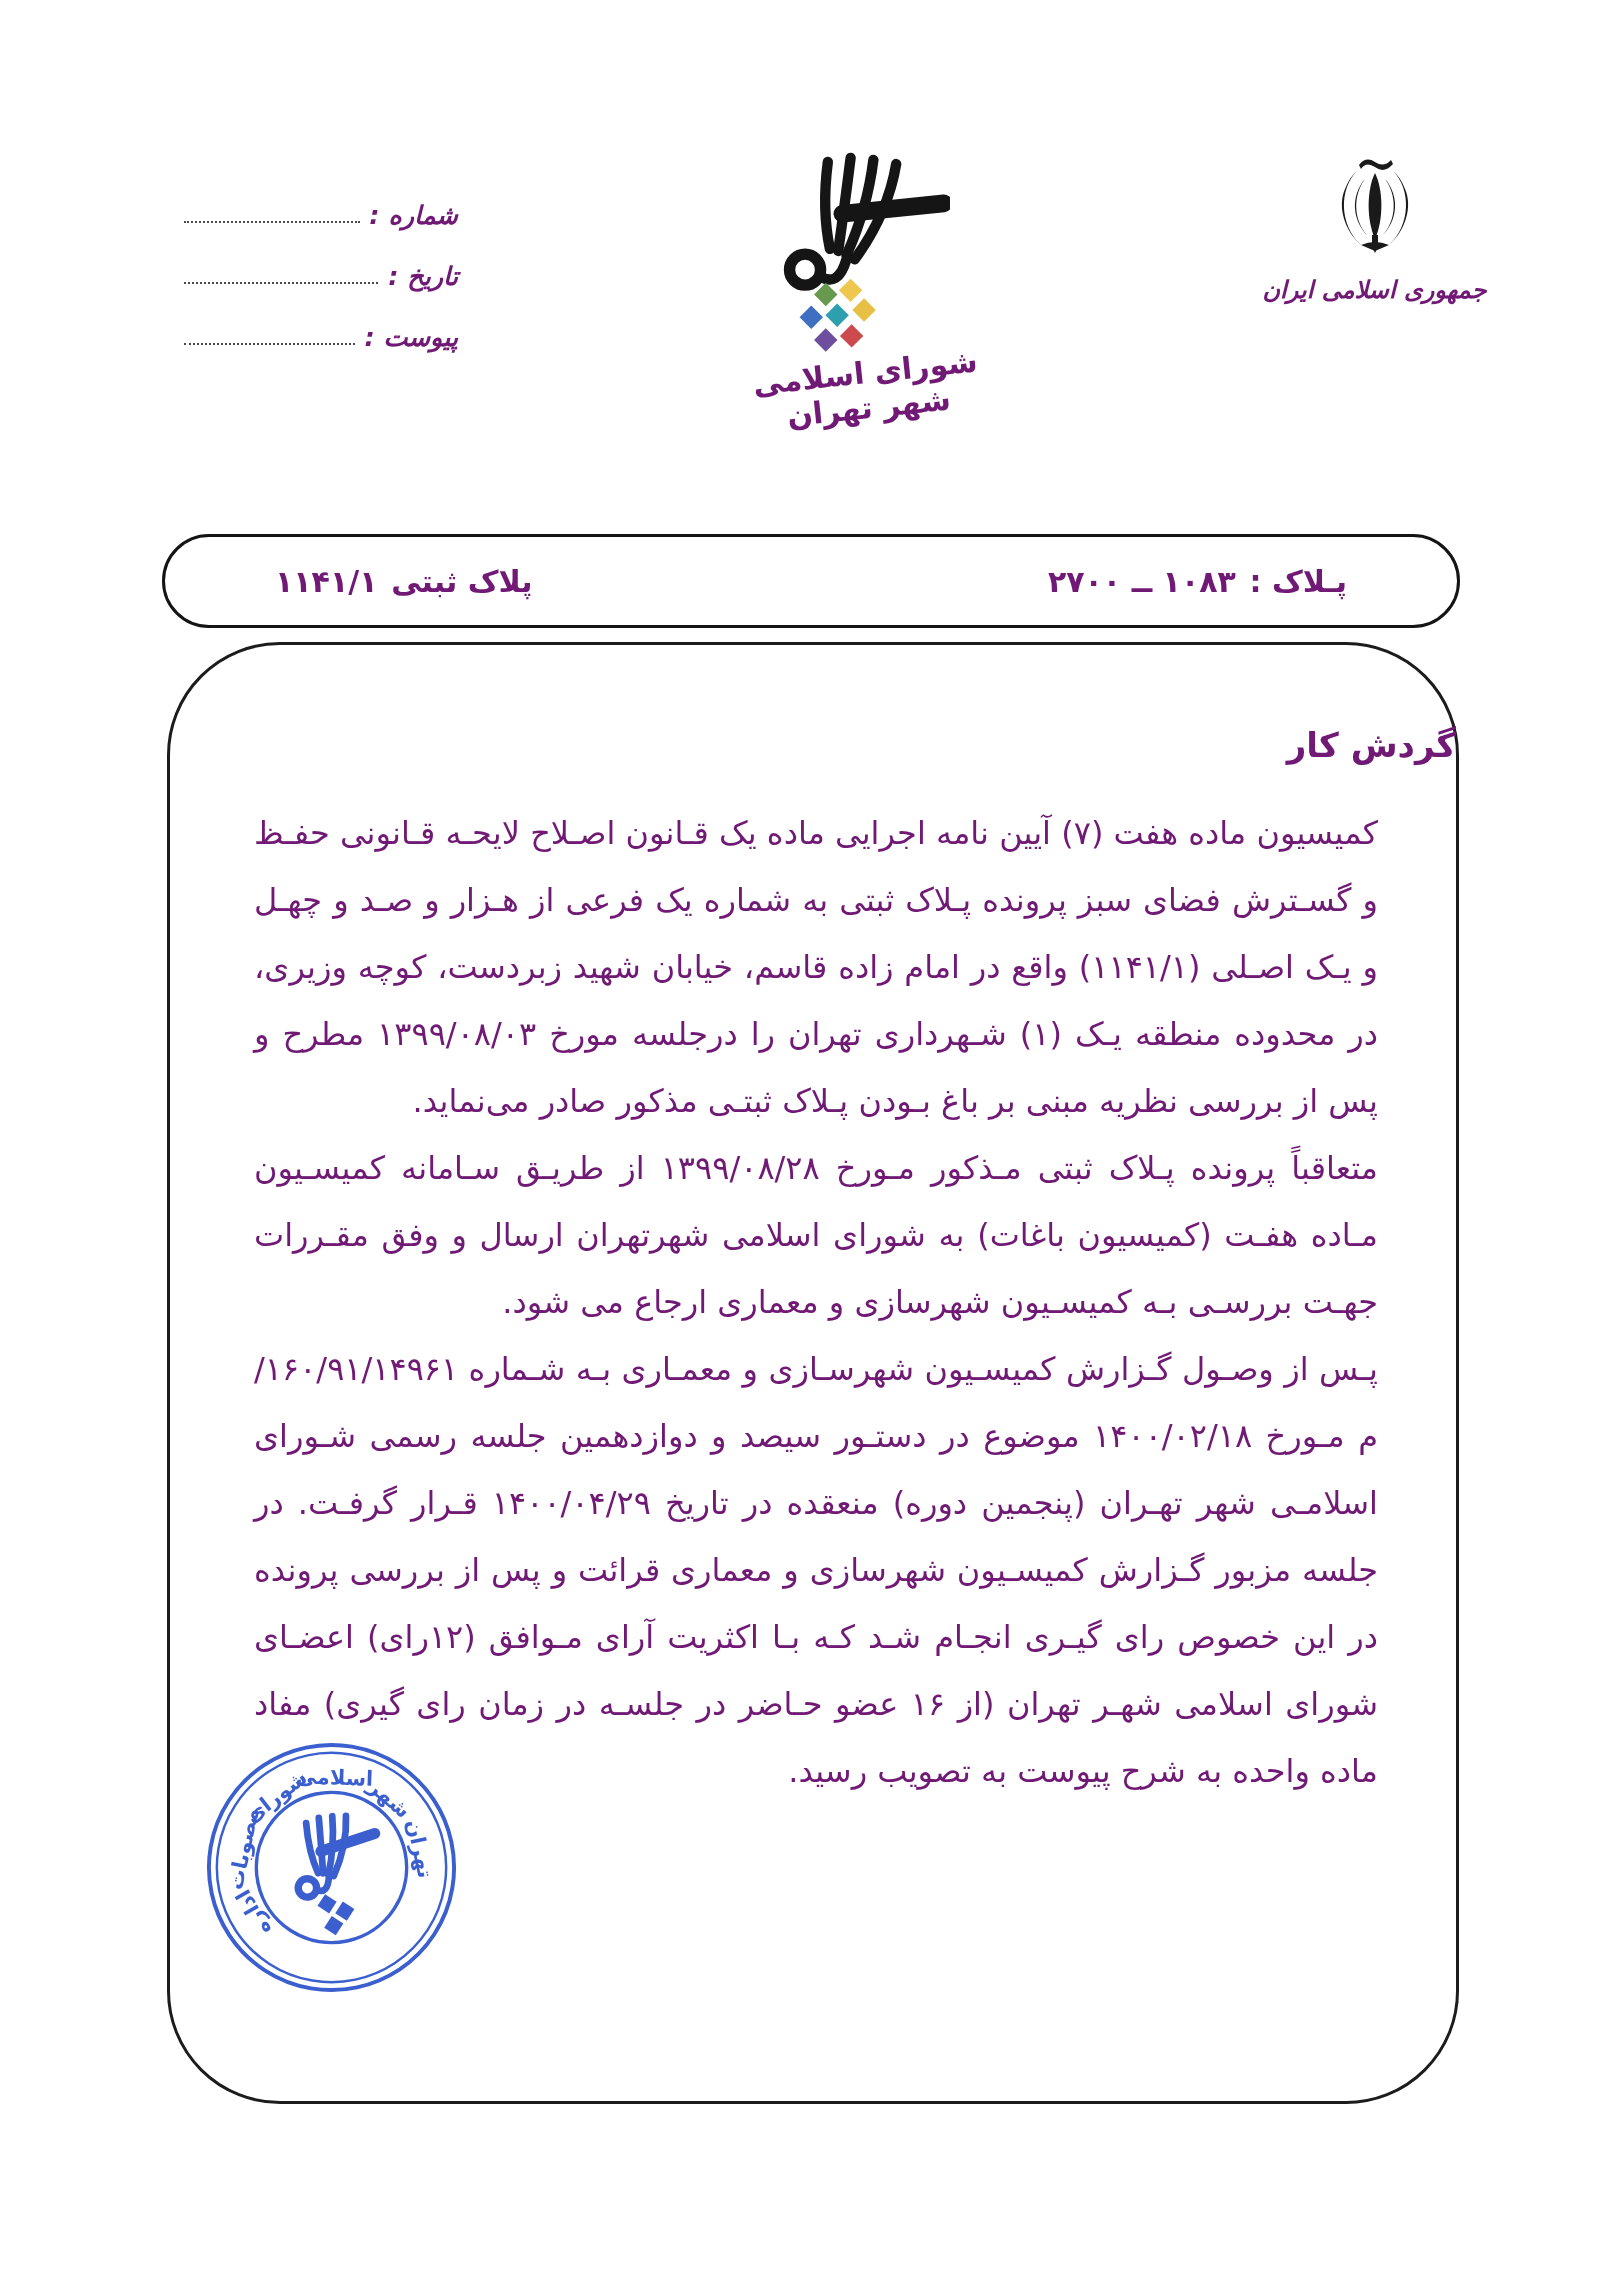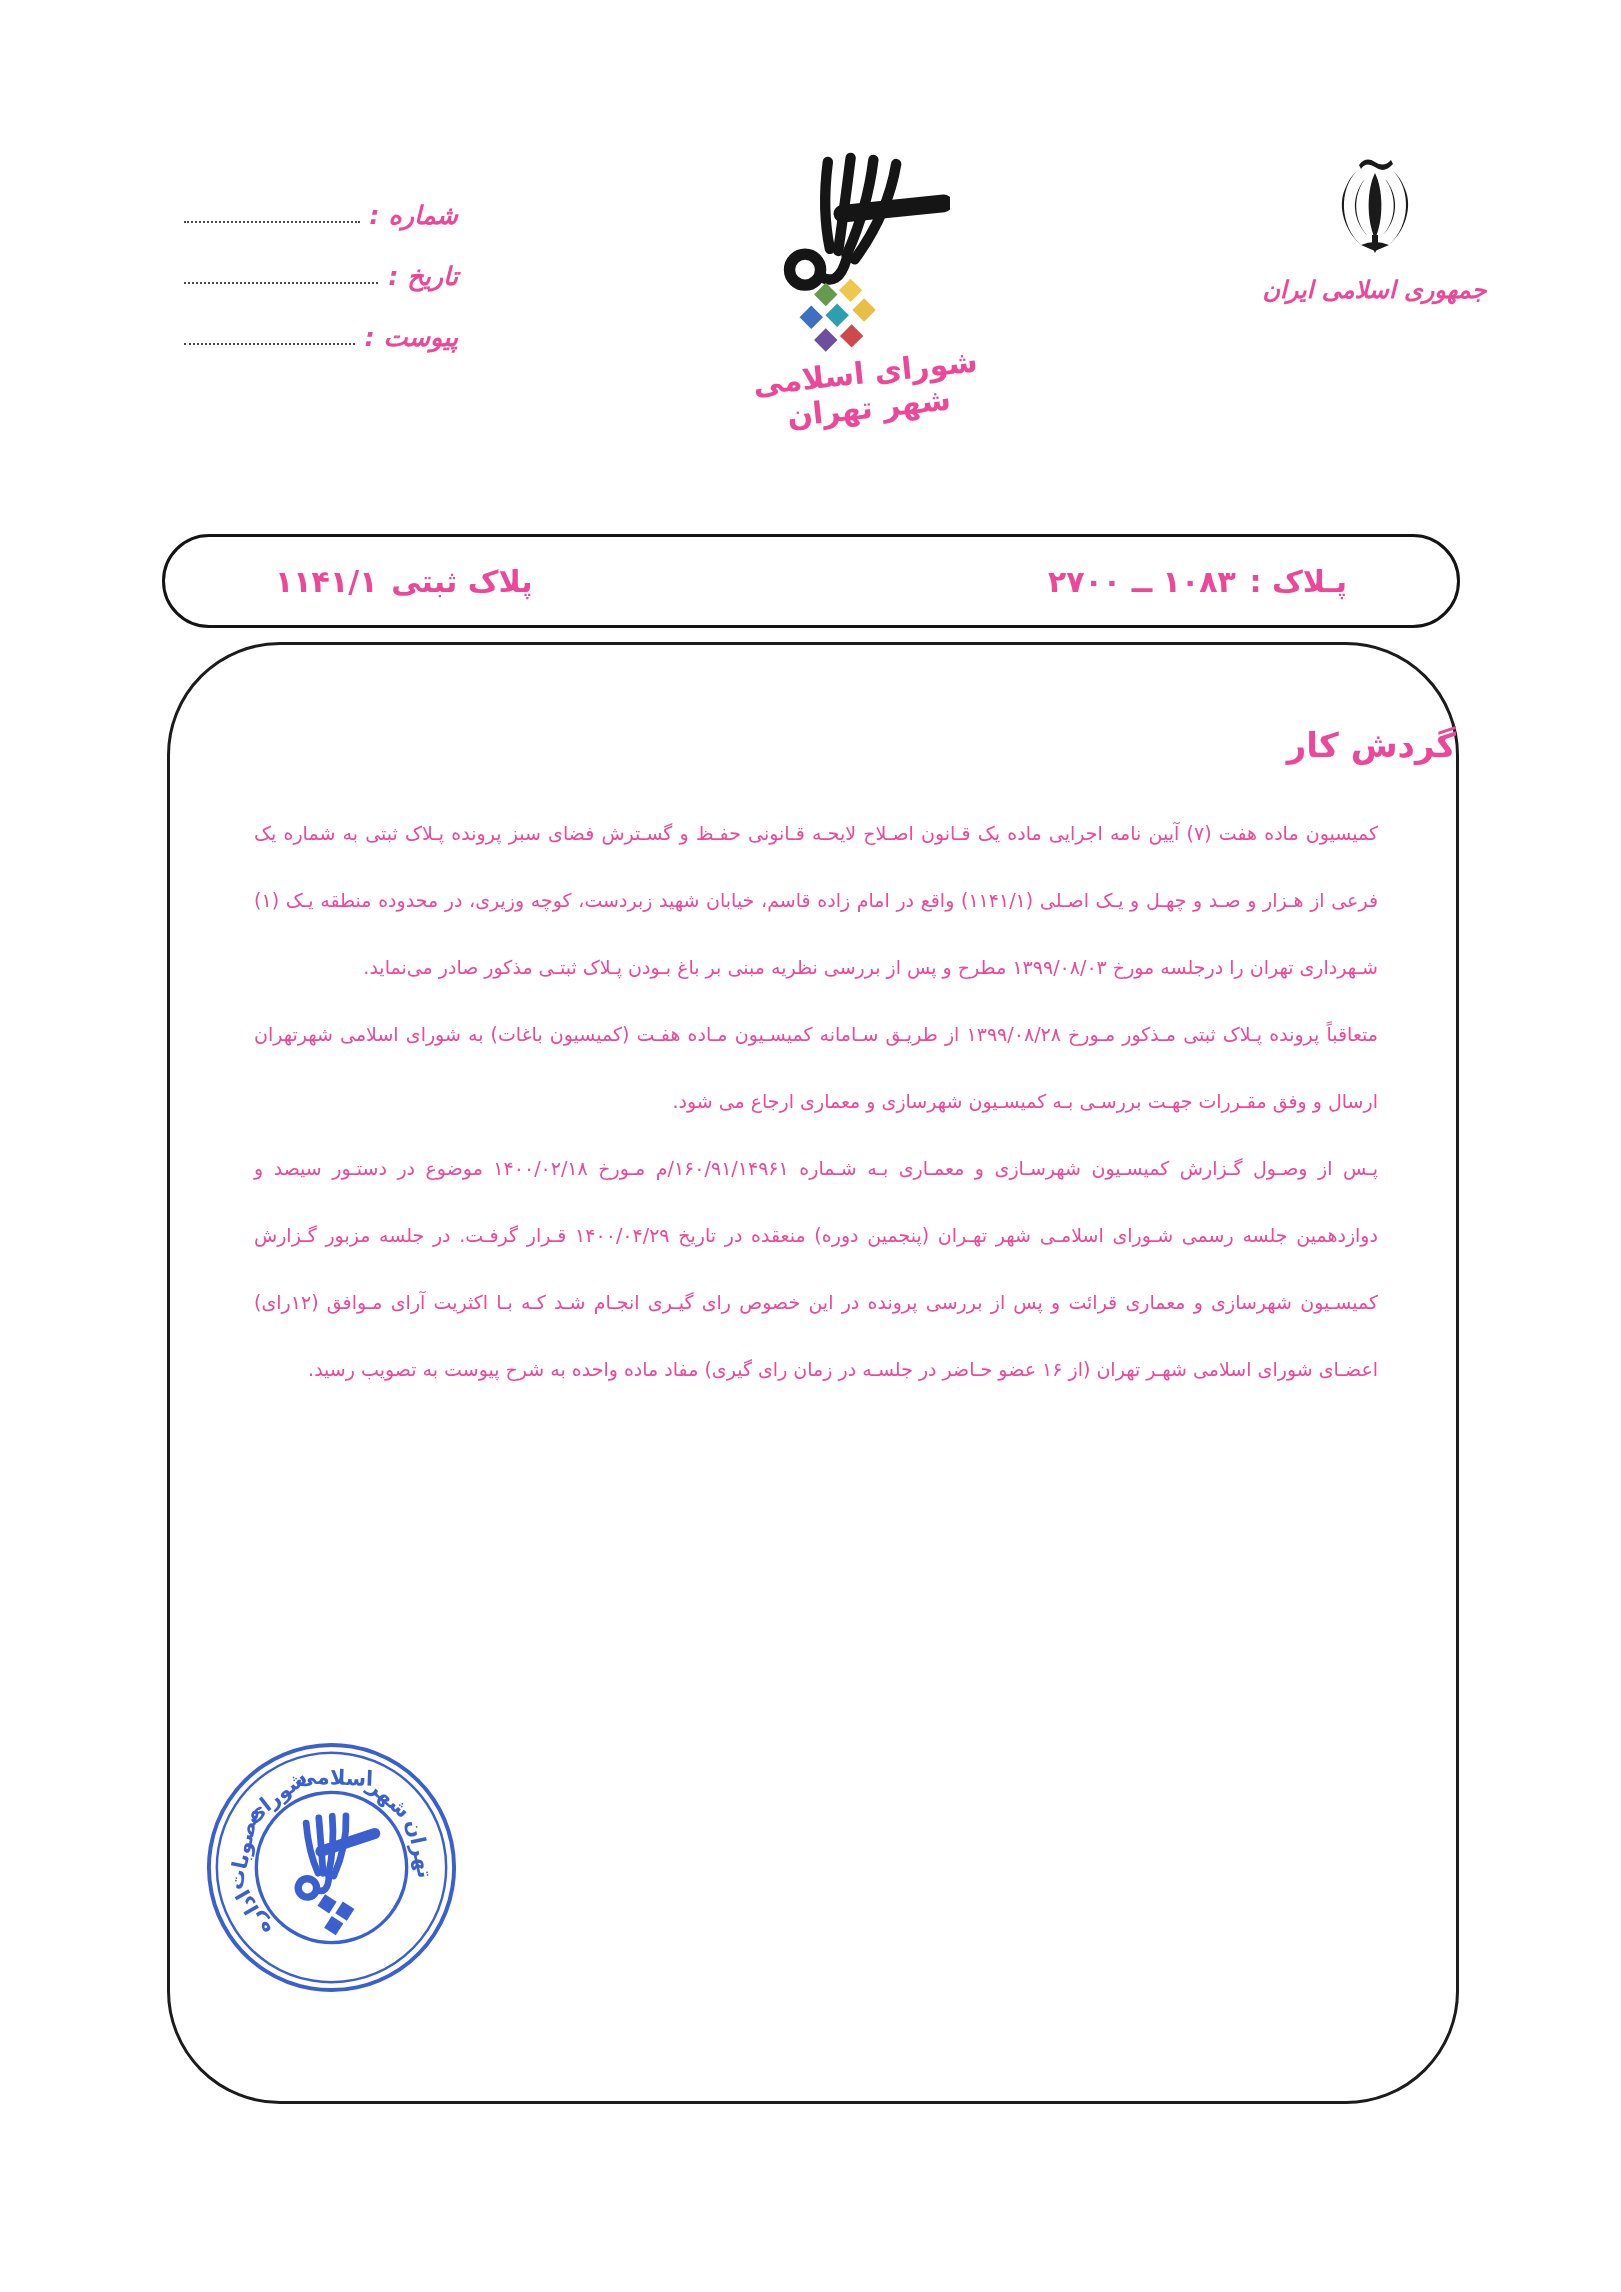--- a/index.html
+++ b/index.html
@@ -1,18 +1,18 @@
 <!DOCTYPE html>
 <html lang="fa"><head>
 <meta charset="utf-8">
 <style>
   html,body{margin:0;padding:0;background:#e8e8e8;}
   .page{
     position:relative;width:1621px;height:2293px;background:#ffffff;margin:0 auto;
-    font-family:"DejaVu Sans","Liberation Sans",sans-serif;color:#ec4899;overflow:hidden;
+    font-family:"DejaVu Sans","Liberation Sans",sans-serif;color:#701a75;overflow:hidden;
   }
   
   .corner-fields{position:absolute;left:184px;top:169px;width:274px;}
   .field-row{display:flex;align-items:flex-end;height:61px;}
   .dots{flex:1;border-bottom:2px dotted #4a4a4a;margin-bottom:6.9px;}
   .field-label{margin-left:9.8px;direction:rtl;font-weight:bold;font-size:25.5px;font-style:italic;white-space:nowrap;}
   
   .council-logo{position:absolute;left:720px;top:147px;width:294px;height:284px;}
   .council-mark{position:absolute;left:54px;top:0;}
   .council-caption{position:absolute;left:0;top:208px;width:294px;text-align:center;
@@ -23,21 +23,21 @@
   .emblem-caption{margin-top:9px;text-align:center;direction:rtl;font-size:24px;font-weight:bold;font-style:italic;}
   
   .id-capsule{position:absolute;left:162px;top:534px;width:1298px;height:94px;box-sizing:border-box;
     border:3.4px solid #141414;border-radius:59px;direction:rtl;display:flex;align-items:center;
     justify-content:space-between;padding:0 110px;font-weight:bold;font-size:30px;}
   .id-group{display:flex;align-items:center;gap:13.7px;white-space:nowrap;}
   
   .main-box{position:absolute;left:167px;top:642px;width:1292px;height:1462px;box-sizing:border-box;
     border:3.9px solid #1c1c1c;border-radius:113px;}
   .doc-title{margin:80px 0 0 0;text-align:right;font-size:34px;font-weight:bold;direction:rtl;}
-  .doc-body{margin:35px 78px 0 84px;direction:rtl;text-align:justify;font-size:19px;line-height:67px;}
+  .doc-body{margin:35px 78px 0 84px;direction:rtl;text-align:justify;font-size:32px;line-height:67px;}
   .doc-body p{margin:0;}
   
   .stamp{position:absolute;left:33px;top:1094px;width:257px;height:257px;transform:rotate(-12deg);opacity:.92;}
 </style>
 </head>
 <body>
 
 <div class="page">
 
   <div class="corner-fields">

